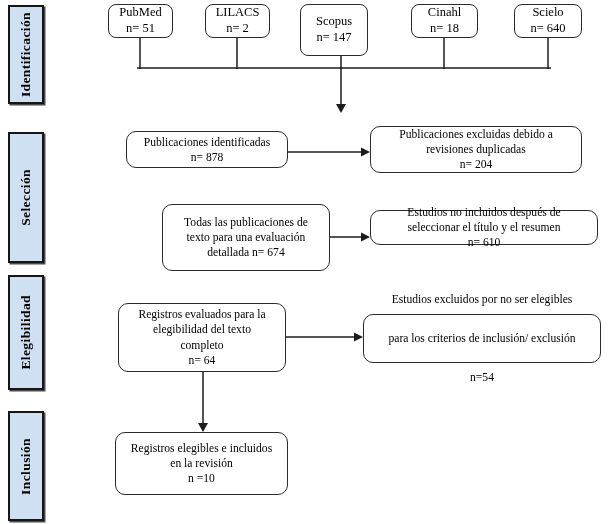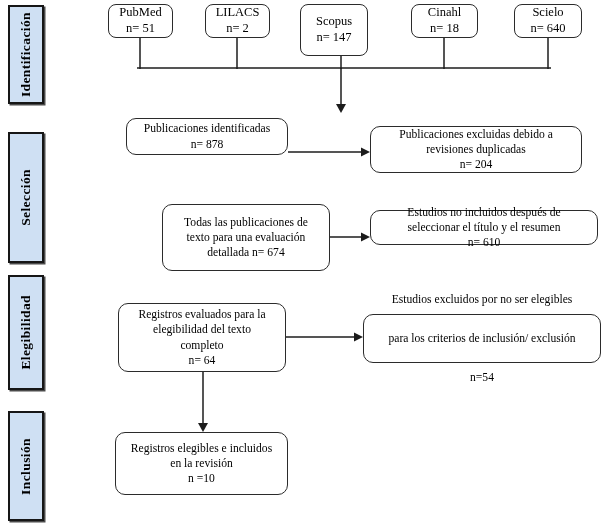--- a/index.html
+++ b/index.html
@@ -89,21 +89,21 @@
   </div>
   <div class="box src" style="left:411px; top:4px; width:67px; height:34px;">
     <span>Cinahl</span>
     <span>n= 18</span>
   </div>
   <div class="box src" style="left:514px; top:4px; width:68px; height:34px;">
     <span>Scielo</span>
     <span>n= 640</span>
   </div>
 
-  <div class="box" style="left:126px; top:118px; width:162px; height:37px;">
+  <div class="box" style="left:126px; top:131px; width:162px; height:37px;justify-content:flex-end;">
     <span>Publicaciones identificadas</span>
     <span>n= 878</span>
   </div>
 
   <div class="box" style="left:370px; top:126px; width:212px; height:47px;">
     <span>Publicaciones excluidas debido a</span>
     <span>revisiones duplicadas</span>
     <span>n= 204</span>
   </div>
 

